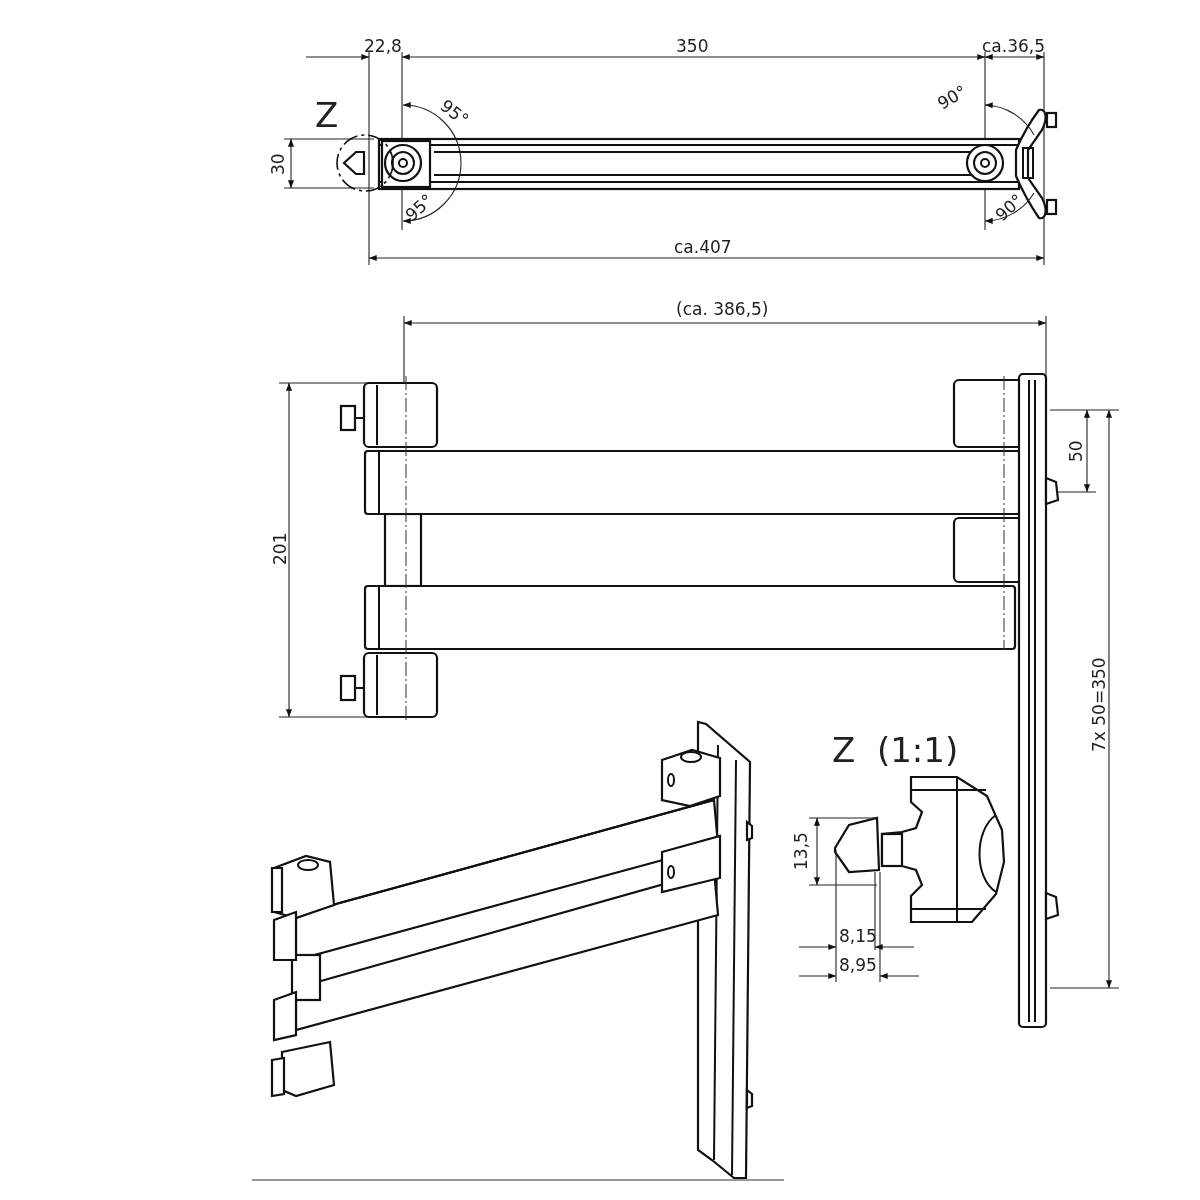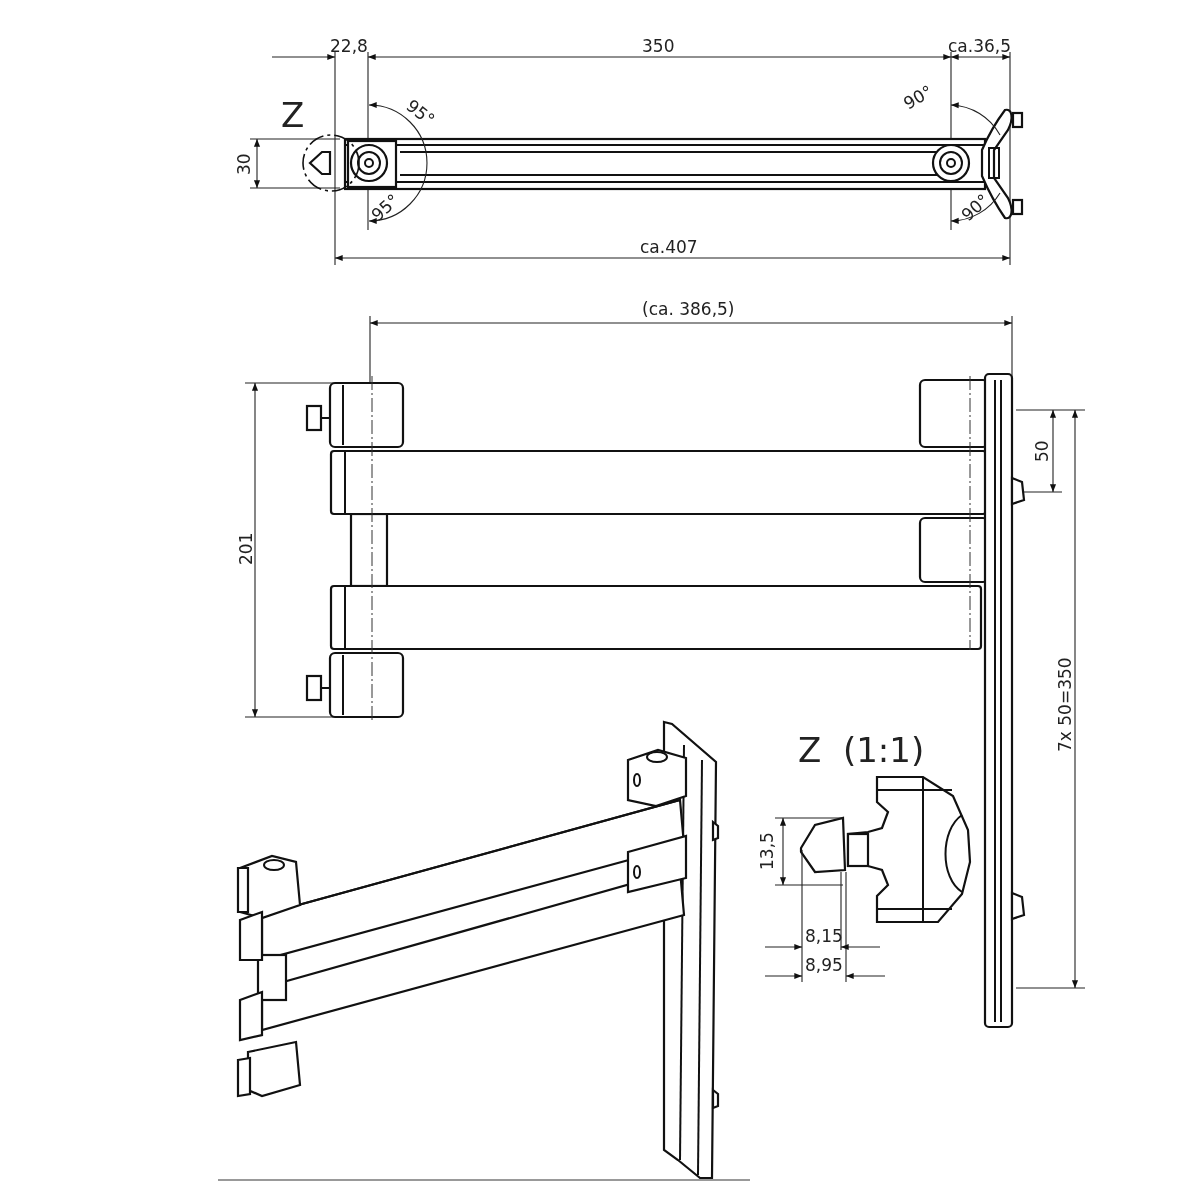--- a/index.html
+++ b/index.html
@@ -1,17 +1,17 @@
 <!DOCTYPE html>
 <html><head>
 <meta charset="utf-8">
 <style>
   html, body { margin: 0; padding: 0; background: #ffffff; }
   body { width: 1200px; height: 1200px; overflow: hidden; position: relative; }
-  #canvas { position: absolute; left: 0; top: 0; width: 1000px; height: 1200px; }
+  #canvas { position: absolute; left: 0; top: 0; width: 1000px; height: 1200px; padding-left: 34px; }
   svg { display: block; }
   .dim { font-family: "DejaVu Sans", sans-serif; font-size: 17px; fill: #222; }
   .dimlg { font-family: "DejaVu Sans", sans-serif; font-size: 34px; fill: #222; }
   .ln { stroke: #111; stroke-width: 2; fill: none; }
   .thin { stroke: #222; stroke-width: 1.1; fill: none; }
   .part { stroke: #111; stroke-width: 2.2; fill: #fff; }
   .center { stroke: #333; stroke-width: 1; stroke-dasharray: 14 3 2 3; fill: none; }
 </style>
 </head>
 <body>

